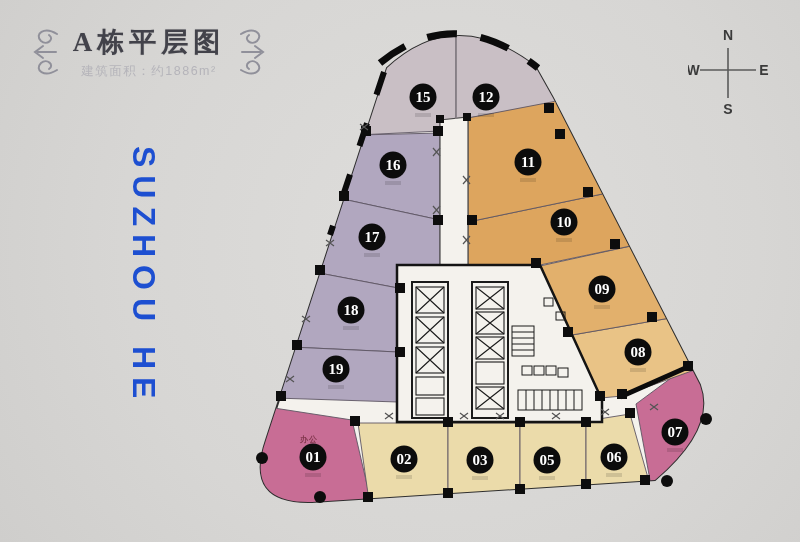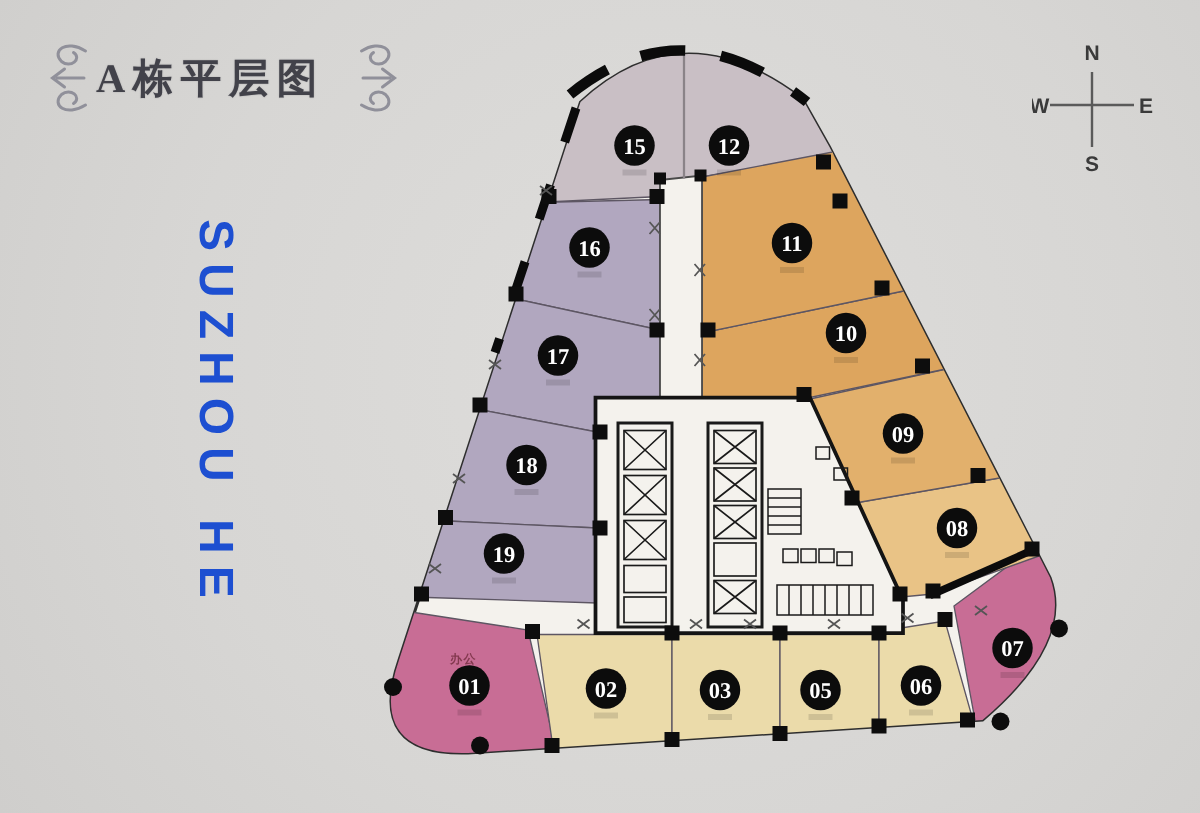--- a/index.html
+++ b/index.html
@@ -2,21 +2,21 @@
 <html><head>
 <meta charset="utf-8">
 <style>
   html,body{margin:0;padding:0;}
   body{width:800px;height:542px;overflow:hidden;font-family:"Liberation Sans",sans-serif;}
   .stage{position:relative;width:800px;height:542px;
     background:radial-gradient(circle at 55% 45%, #dedddb 0%, #d7d6d4 60%, #cfcecc 100%);}
   .plan-svg{position:absolute;left:0;top:0;}
   
   .title-block{position:absolute;left:26px;top:24px;width:246px;display:flex;align-items:center;gap:4px;}
-  .title-texts{flex:1;}
+  .title-texts{flex:1;text-align:center;}
   .title-main{font-family:"Liberation Serif",serif;font-weight:700;font-size:27px;
     color:#42424a;letter-spacing:5px;white-space:nowrap;text-shadow:0 0 1px rgba(60,60,70,.35);}
   .title-sub{margin-top:3px;font-size:12.5px;color:#b5b4ba;letter-spacing:1.5px;white-space:nowrap;}
   
   .watermark{position:absolute;left:162px;top:146px;transform-origin:left top;transform:rotate(90deg);
     font-size:32px;font-weight:700;letter-spacing:8px;color:#1d4fd1;white-space:nowrap;}
   
   .compass{position:absolute;left:688px;top:22px;}
   .compass text{font:700 14px "Liberation Sans",sans-serif;fill:#3a3a3a;text-anchor:middle;}
   .compass line{stroke:#5a5a5a;stroke-width:1.6;}
@@ -220,20 +220,21 @@
         </g>
       </g>
   </svg>
 
   <div class="title-block">
     <svg width="34" height="56" viewBox="0 0 34 56">
       <path d="M31,10 C18,2 8,10 15,17 C21,22 29,15 23,11 M31,46 C18,54 8,46 15,39 C21,34 29,41 23,45 M30,28 H12 M17,22 L9,28 L17,34" stroke="#90909a" stroke-width="2" fill="none" stroke-linecap="round"></path>
     </svg>
     <div class="title-texts">
       <div class="title-main">A栋平层图</div>
+      <div class="title-sub">建筑面积：约1886m²</div>
     </div>
     <svg width="34" height="56" viewBox="0 0 34 56" style="transform:scaleX(-1)">
       <path d="M31,10 C18,2 8,10 15,17 C21,22 29,15 23,11 M31,46 C18,54 8,46 15,39 C21,34 29,41 23,45 M30,28 H12 M17,22 L9,28 L17,34" stroke="#90909a" stroke-width="2" fill="none" stroke-linecap="round"></path>
     </svg>
   </div>
 
   <div class="watermark" style="color: rgb(29, 79, 209);">SUZHOU HE</div>
 
   <svg class="compass" width="84" height="100" viewBox="0 0 84 100">
     <line x1="40" y1="26" x2="40" y2="76"></line>

